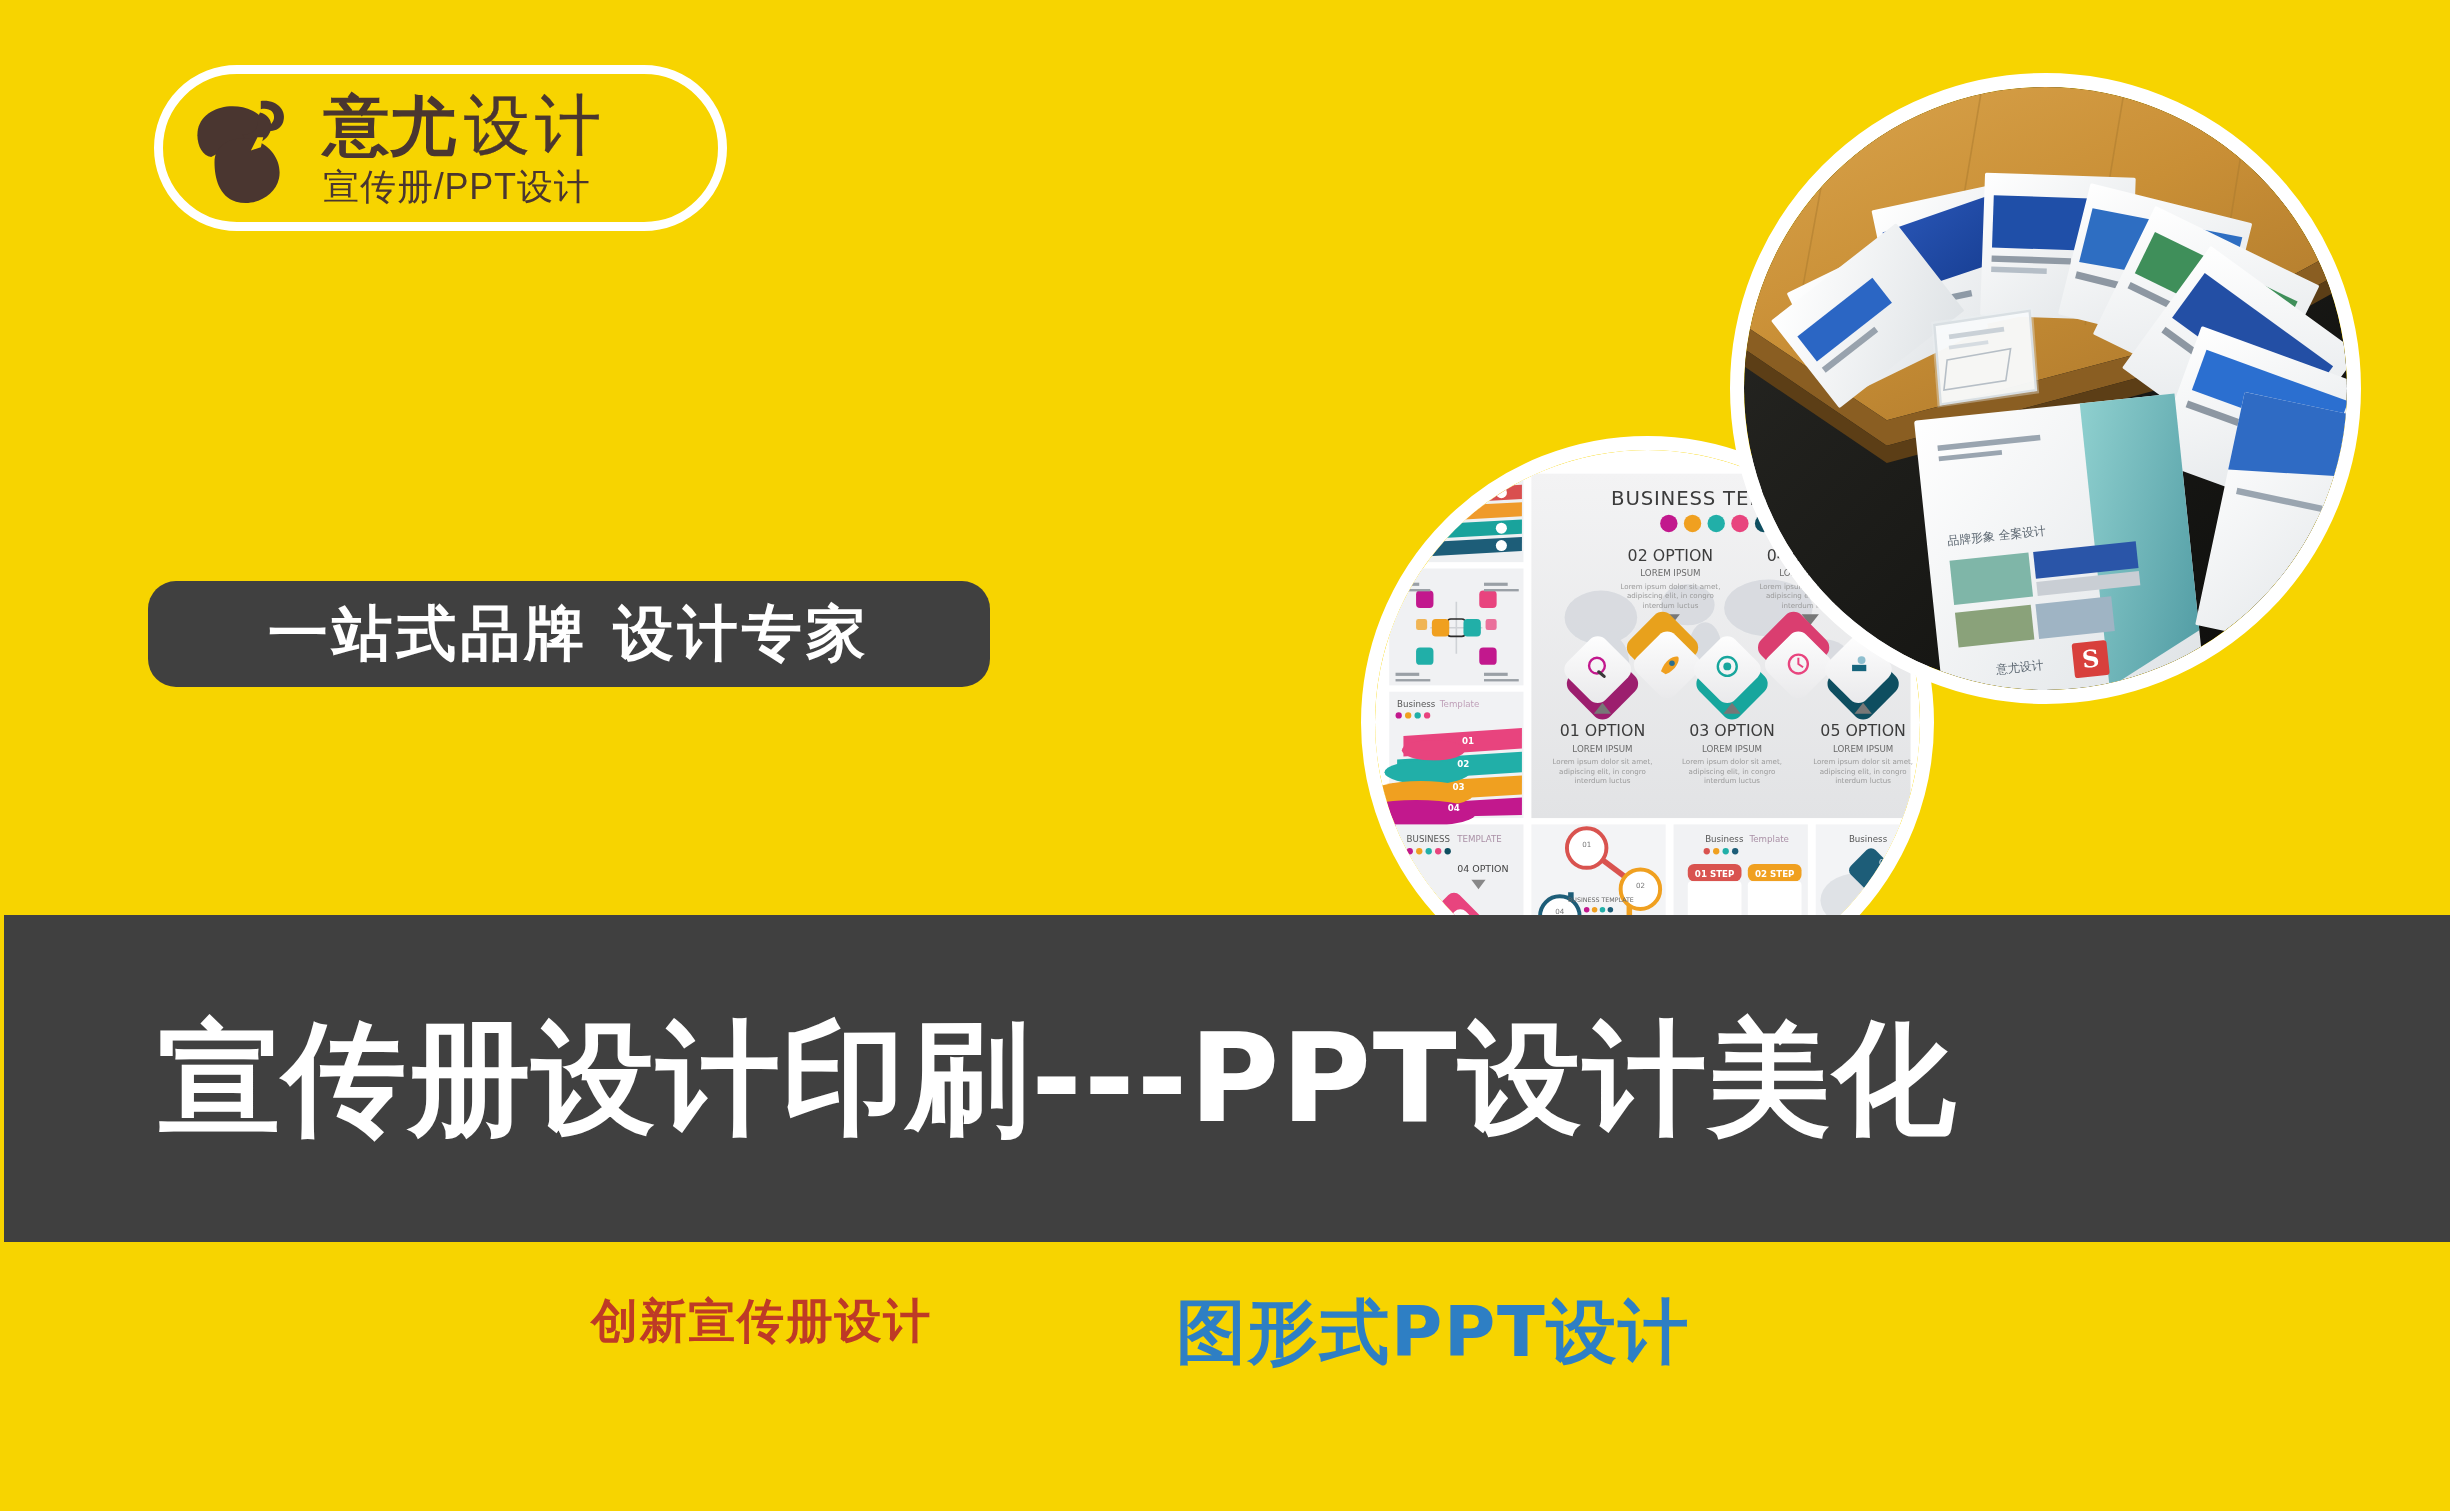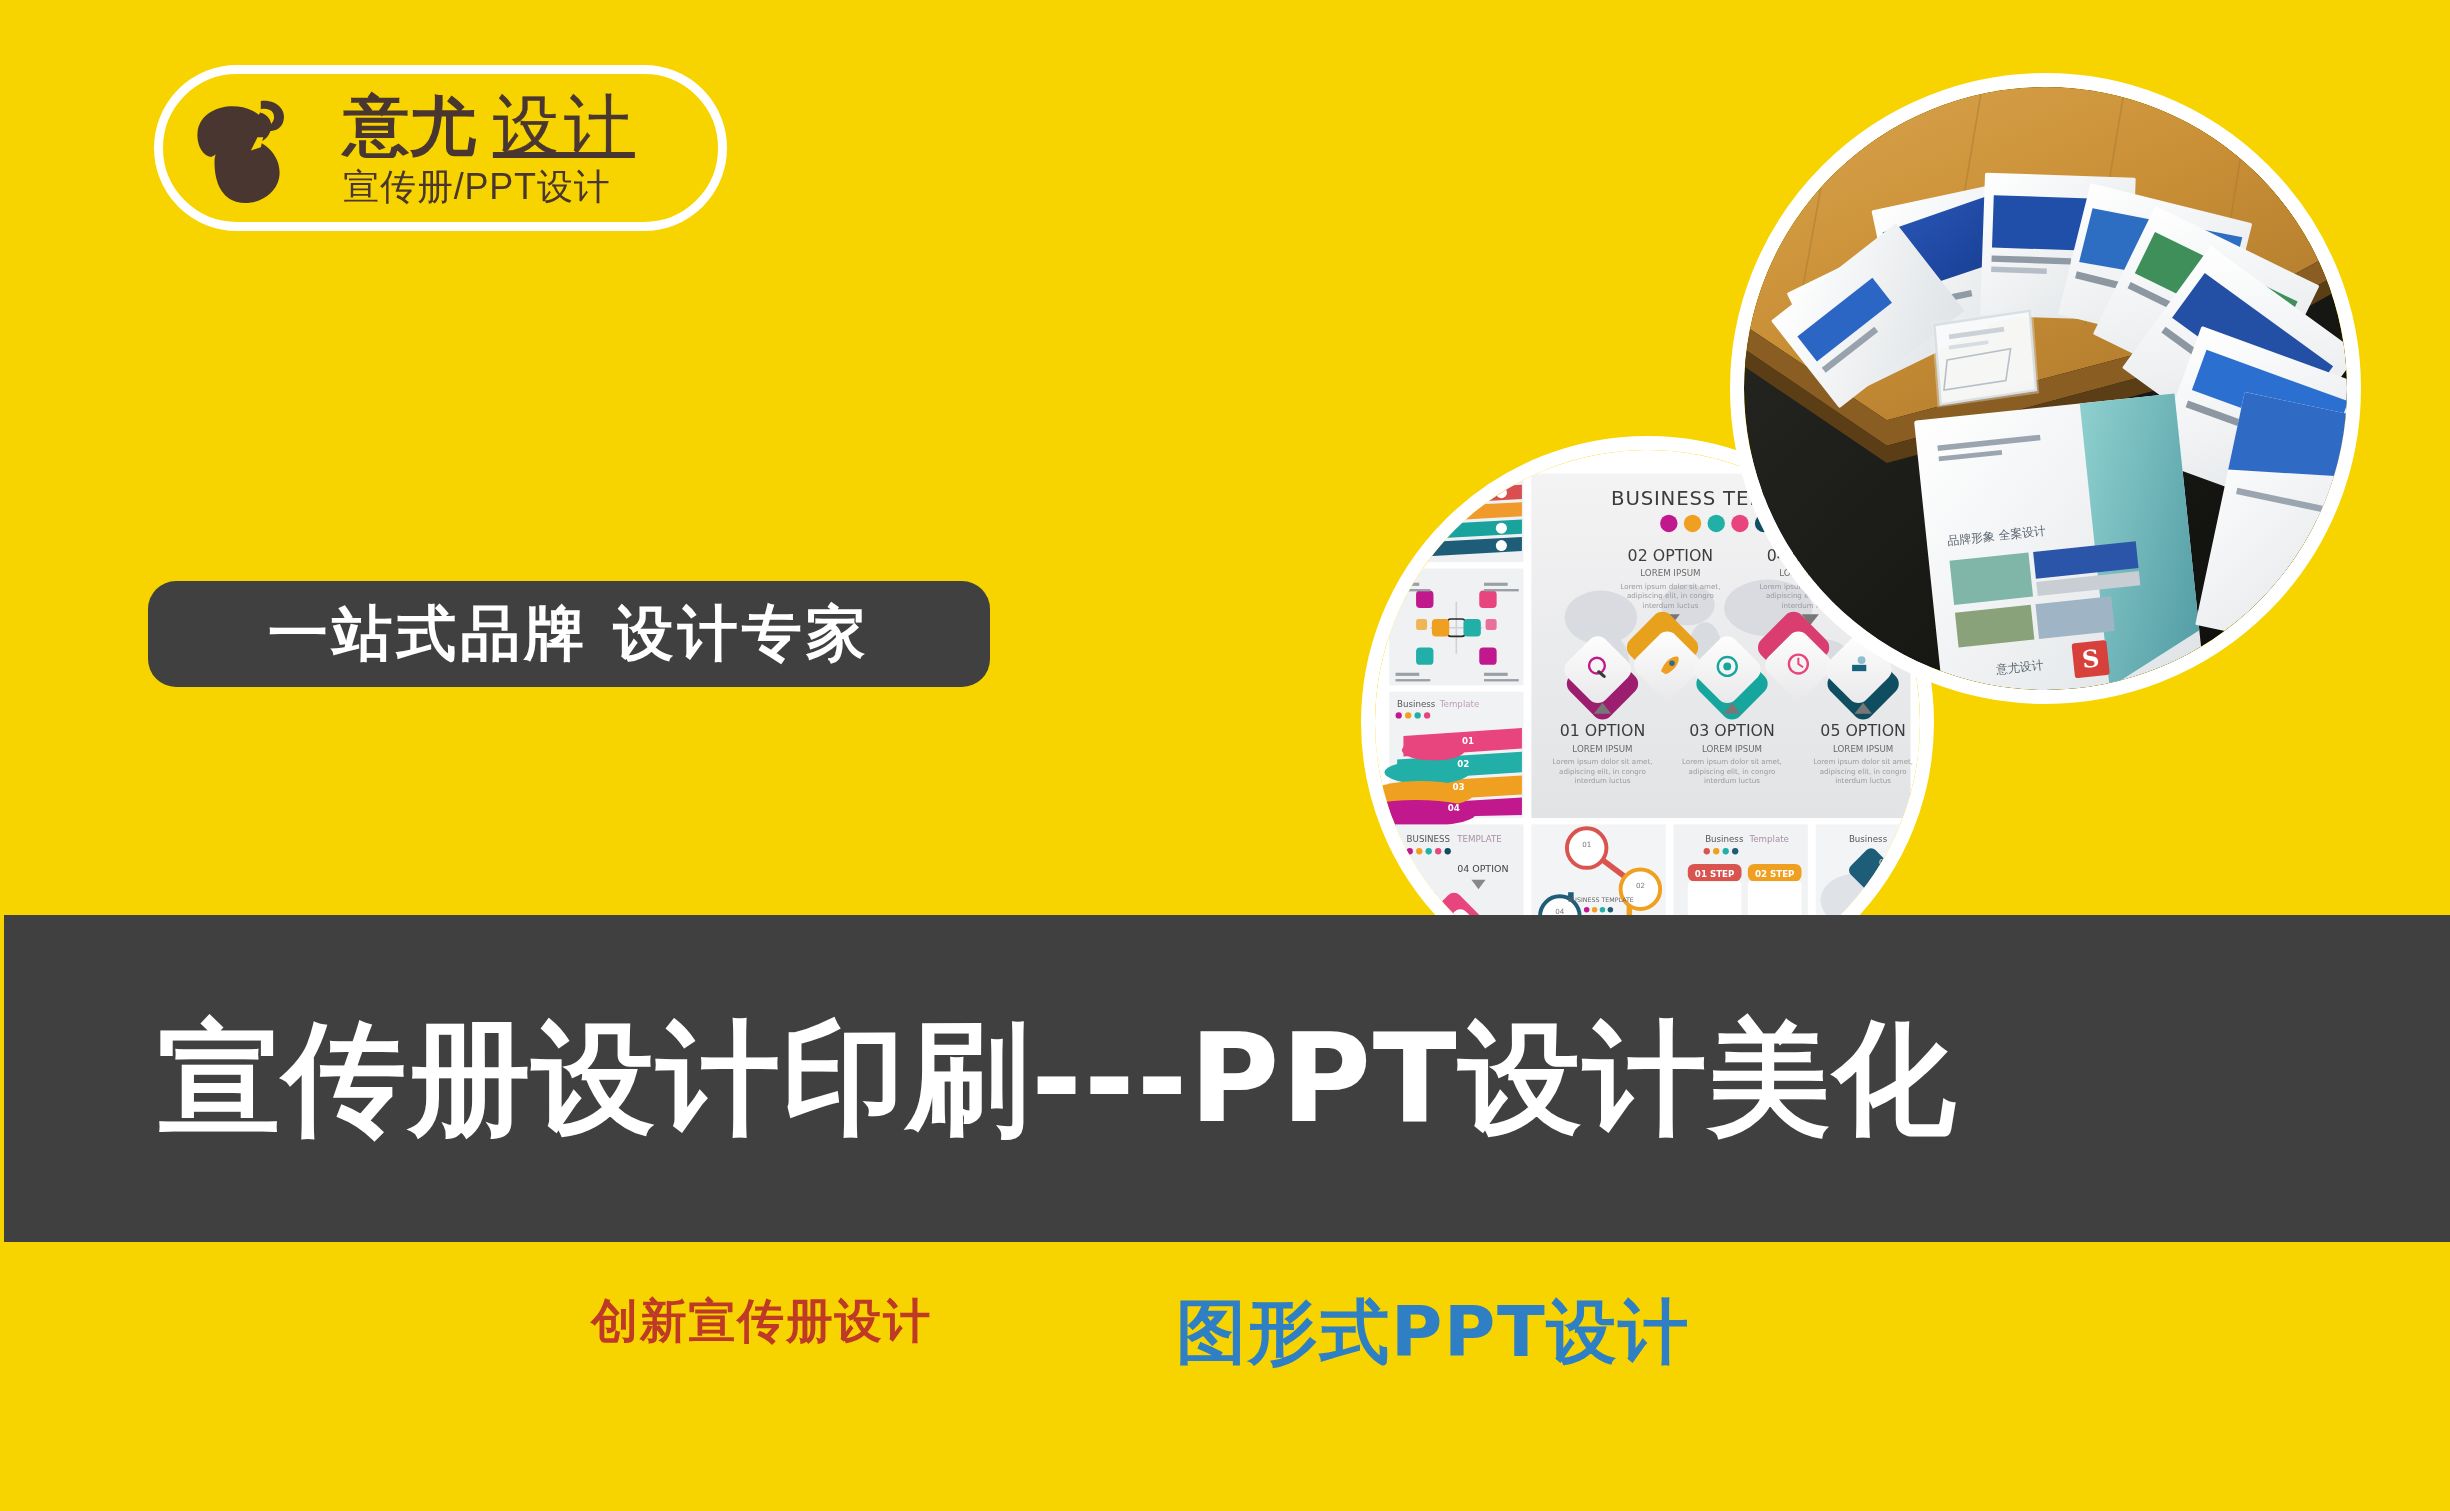--- a/index.html
+++ b/index.html
@@ -11,44 +11,43 @@
     overflow:hidden;
     font-family:"Liberation Sans","DejaVu Sans",sans-serif;
   }
 
   
   .logo-badge{
     position:absolute;left:154px;top:65px;
     width:573px;height:166px;
     border:9px solid #FFFFFF;
     border-radius:83px;
-    display:flex;align-items:center;gap:20px;
+    display:flex;align-items:center;
   }
   .logo-mark{
     position:relative;
     width:129px;height:124px;
     margin-left:18px;flex:0 0 auto;
   }
   .logo-mark svg{display:block;width:100%;height:100%;}
   .logo-text{
     margin-left:13.3px;display:flex;flex-direction:column;
     justify-content:center;line-height:1;
   }
   .logo-line1{
     display:flex;align-items:baseline;
     color:#4A3630;
   }
   .logo-line1 .bold{
     font-size:66px;font-weight:bold;letter-spacing:0.8px;
     font-family:"Liberation Sans","DejaVu Sans",sans-serif;
   }
   .logo-line1 .thin{
-    font-size:66px;font-weight:300;letter-spacing:5px;margin-left:16px;
+    font-size:66px;font-weight:300;letter-spacing:5px;margin-left:7px;
     font-family:"DejaVu Sans","Liberation Sans",sans-serif;
-    text-decoration:underline;
     -webkit-text-stroke:0.4px #4A3630;
   }
   .logo-line2{
     margin-top:10px;
     font-size:36px;color:#4A3630;letter-spacing:0.8px;font-weight:400;
   }
 
   
   .headline{
     position:absolute;left:166px;top:292px;

